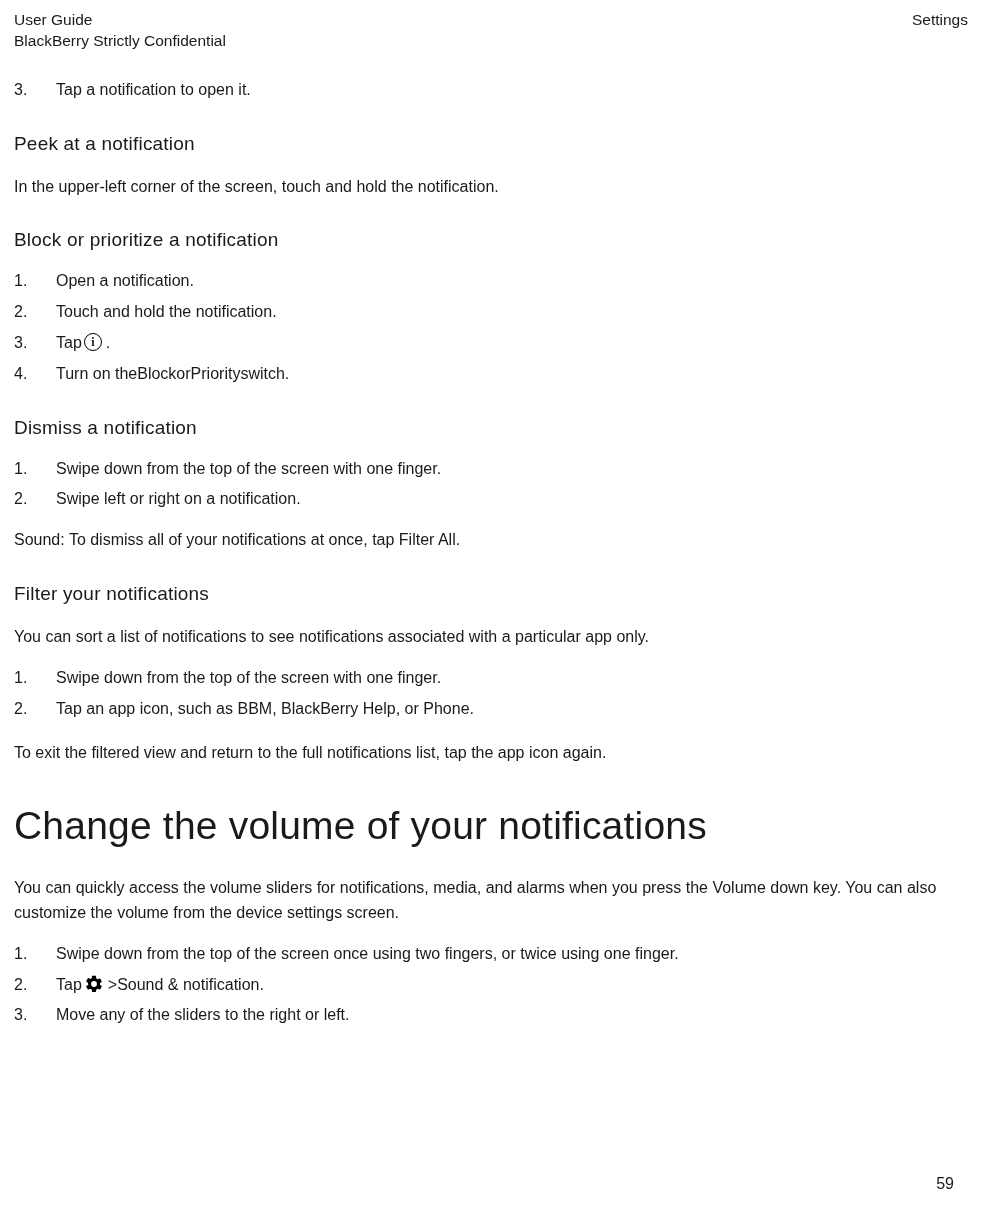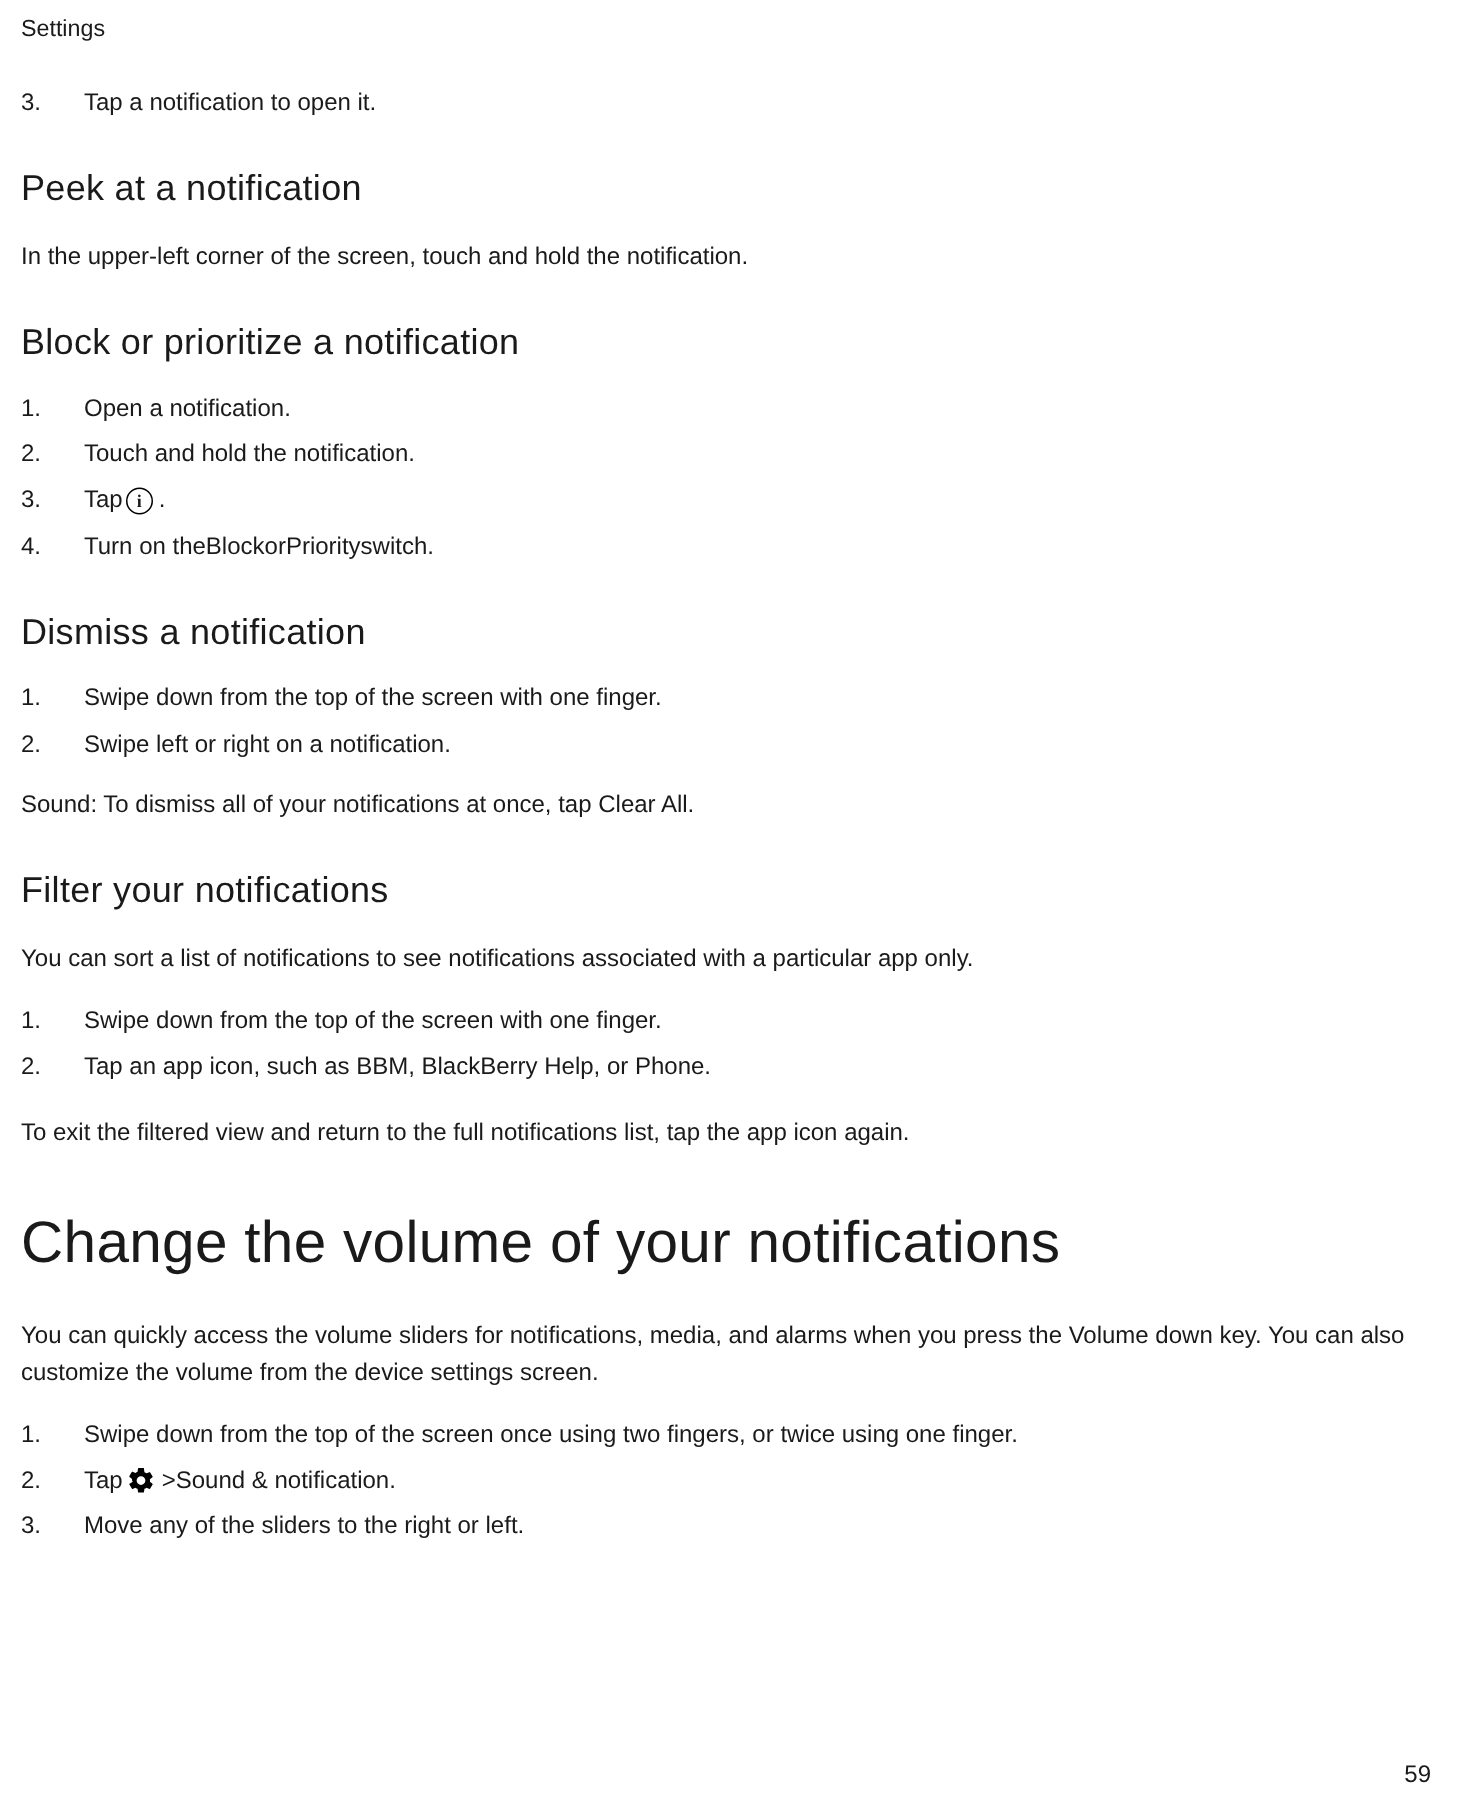--- a/index.html
+++ b/index.html
@@ -38,21 +38,21 @@
       flex-shrink: 0;
     }
     ol.steps li .body {
       flex: 1;
       display: flex;
       align-items: center;
       flex-wrap: wrap;
       gap: 0;
     }
     h2.section {
-      font-size: 24px;
+      font-size: 19px;
       font-weight: 400;
       margin-top: 30px;
       margin-bottom: 18px;
       letter-spacing: 0.2px;
     }
     h1.big {
       font-size: 39px;
       font-weight: 400;
       margin-top: 38px;
       margin-bottom: 28px;
@@ -101,20 +101,24 @@
       position: absolute;
       bottom: 20px;
       right: 28px;
       font-size: 16px;
     }
   </style>
 </head>
 <body>
 
 <div class="header">
+  <div class="header-left">
+    <div>User Guide</div>
+    <div>BlackBerry Strictly Confidential</div>
+  </div>
   <div class="header-right">Settings</div>
 </div>
 
 <ol class="steps" style="margin-bottom:0;">
   <li>
     <span class="num">3.</span>
     <span class="body">Tap a notification to open it.</span>
   </li>
 </ol>
 
@@ -156,21 +160,21 @@
   <li>
     <span class="num">1.</span>
     <span class="body">Swipe down from the top of the screen with one finger.</span>
   </li>
   <li>
     <span class="num">2.</span>
     <span class="body">Swipe left or right on a notification.</span>
   </li>
 </ol>
 <p class="note">
-  <span class="bold">Sound:</span><span> To dismiss all of your notifications at once, tap </span><span class="bold">Clear All</span><span>.</span>
+  <span class="bold">Sound:</span><span> To dismiss all of your notifications at once, tap </span><span class="bold">Filter All</span><span>.</span>
 </p>
 
 <h2 class="section">Filter your notifications</h2>
 <p class="para">You can sort a list of notifications to see notifications associated with a particular app only.</p>
 <ol class="steps">
   <li>
     <span class="num">1.</span>
     <span class="body">Swipe down from the top of the screen with one finger.</span>
   </li>
   <li>

